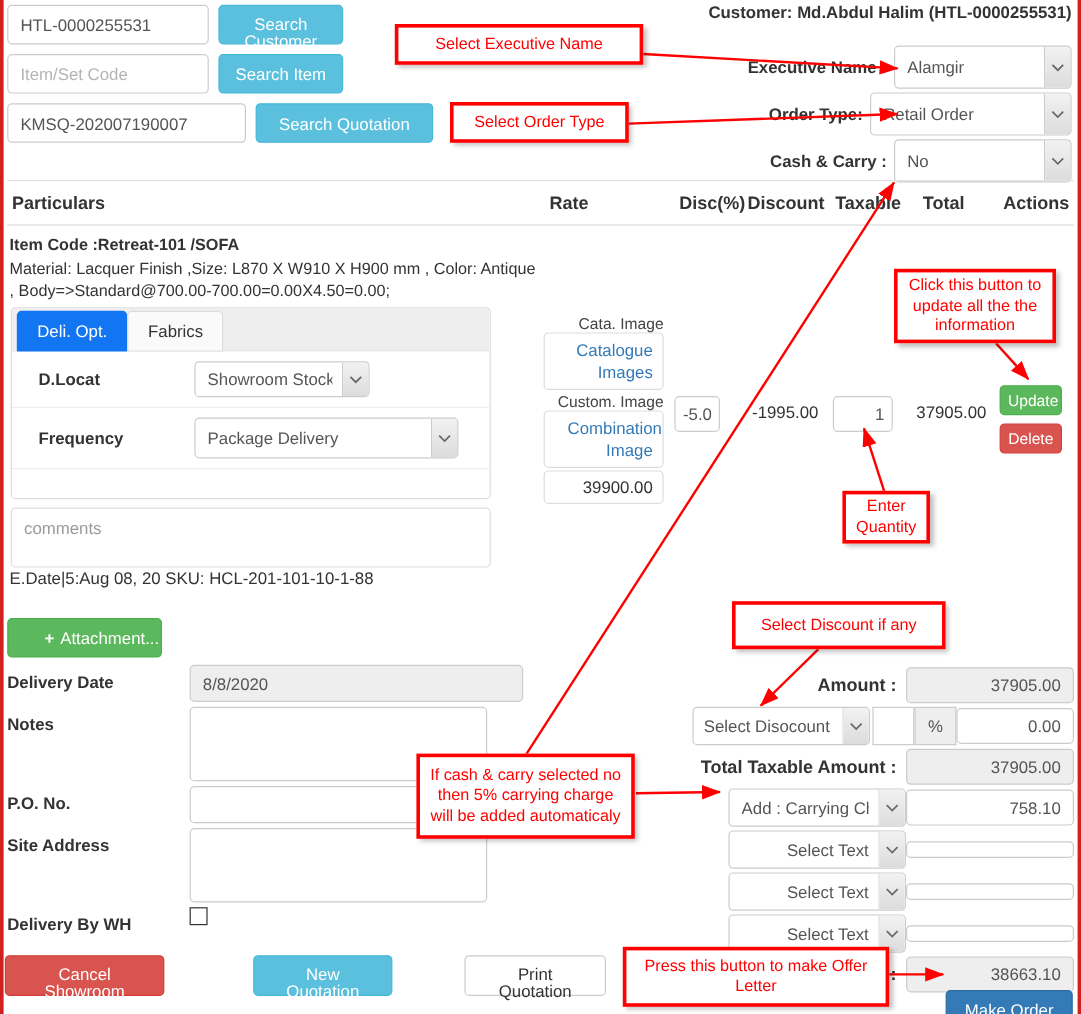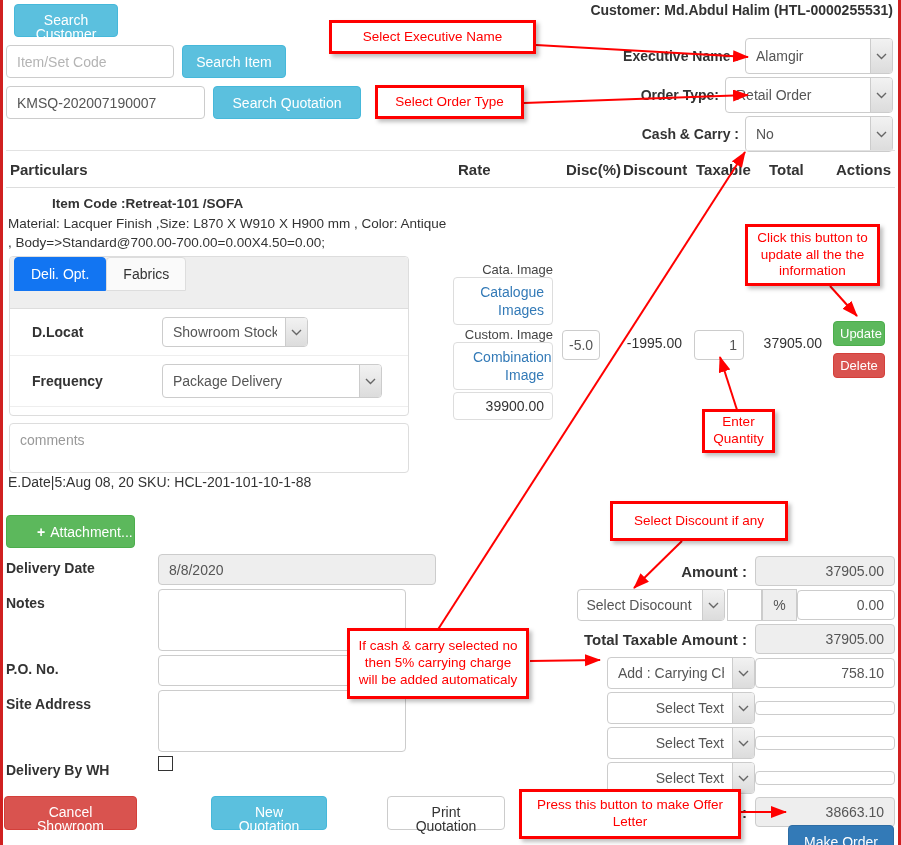--- a/index.html
+++ b/index.html
@@ -68,28 +68,28 @@
   
   #tbl-head {
     position:absolute; left:6px; top:158px; width:889px; height:30px;
     border-bottom:1px solid #ddd;
   }
   #tbl-head .th { position:absolute; font-weight:bold; font-size:15px; color:#333; top:3px; }
   #row-sep { position:absolute; left:6px; top:150px; width:889px; height:1px; background:#e2e2e2; }
 
   
   #item-desc { position:absolute; left:8px; top:194px; width:440px; line-height:1.45; font-size:13.5px; }
-  #item-desc .code { font-weight:bold; color:#333; font-size:13.5px;margin-left:44px; }
+  #item-desc .code { font-weight:bold; color:#333; font-size:13.5px; }
   #item-desc .meta { color:#333; font-size:13.5px; }
 
   
   #tabpanel { position:absolute; left:9px; top:256px; width:400px; height:160px;
               border:1px solid #ddd; border-radius:4px; background:#fff; }
-  #tabstrip { height:52px; background:#eee; border-bottom:1px solid #ddd;
-              border-radius:4px 4px 0 0; display:flex; align-items:flex-start; padding-left:4px; }
+  #tabstrip { height:36px; background:#eee; border-bottom:1px solid #ddd;
+              border-radius:4px 4px 0 0; display:flex; align-items:flex-end; padding-left:4px; }
   .tab { padding:8px 16px; font-size:14px; border:1px solid transparent;
          border-radius:4px 4px 0 0; cursor:pointer; margin-bottom:-1px; }
   .tab.active { background:#1275f2; color:#fff; border-color:#1275f2; }
   .tab.inactive { background:#fafafa; color:#333; border-color:#ddd; border-bottom-color:#ddd; }
   .opt-row { display:flex; align-items:center; border-bottom:1px solid #eee;
              padding:8px 0 8px 22px; }
   .opt-row:first-of-type { border-top:1px solid #eee; margin-top:8px; }
   .opt-label { font-weight:bold; width:130px; font-size:14px; color:#333; }
 
   #comments { position:absolute; left:9px; top:423px; width:400px; height:50px;
@@ -135,20 +135,21 @@
               pointer-events:none; z-index:20; }
   .ckbox { width:15px; height:15px; border:1px solid #333; background:#fff; display:inline-block; }
 </style>
 </head>
 <body>
 
 <div class="page-frame"></div>
 
 <div id="topleft">
   <div class="searchrow">
+    <input class="txt" style="width: 168px; height: 33px;" value="HTL-0000255531">
     <button class="btn btn-info" style="margin-left:8px;width:104px;height:33px;">Search Customer</button>
   </div>
   <div class="searchrow">
     <input class="txt" style="width: 168px; height: 33px;" placeholder="Item/Set Code">
     <button class="btn btn-info" style="margin-left:8px;width:104px;height:33px;">Search Item</button>
   </div>
   <div class="searchrow">
     <input class="txt" style="width: 199px; height: 33px;" value="KMSQ-202007190007">
     <button class="btn btn-info" style="margin-left:8px;width:148px;height:33px;">Search Quotation</button>
   </div>

